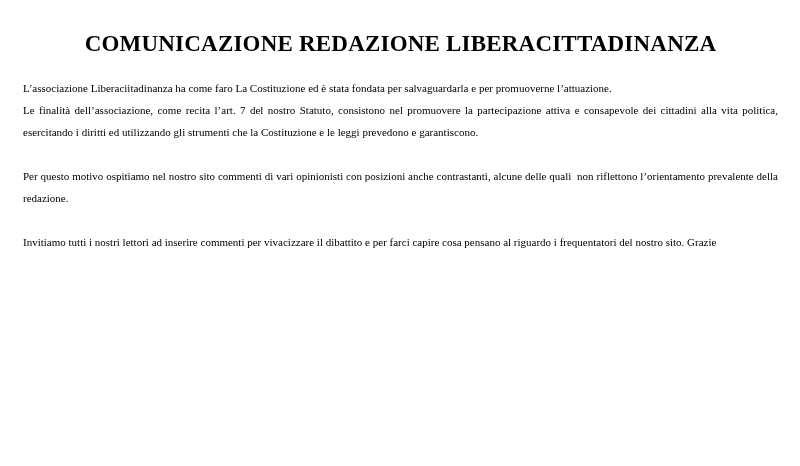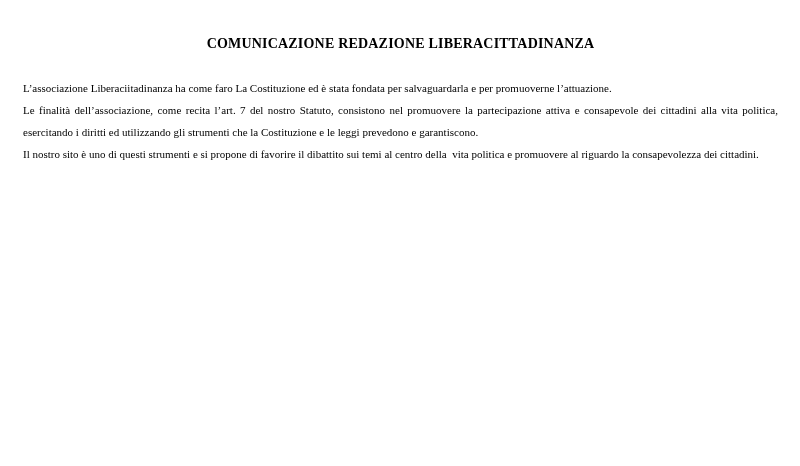--- a/index.html
+++ b/index.html
@@ -16,21 +16,21 @@
     box-sizing: border-box;
     width: 800px;
     height: 466px;
     padding: 33px 22px 0 23px;
     background: #ffffff;
     color: #000000;
     font-family: "Liberation Serif", "DejaVu Serif", serif;
   }
   .doc-title {
     margin: 0 0 22px 0;
-    font-size: 14px;
+    font-size: 23px;
     font-weight: 700;
     line-height: 22px;
     text-align: center;
     letter-spacing: 0.2px;
     white-space: pre-wrap;
   }
   .block {
     margin: 0;
   }
   .block + .block {
@@ -46,19 +46,22 @@
 </style>
 </head>
 <body>
 
 <div class="page">
   <h1 class="doc-title">COMUNICAZIONE REDAZIONE LIBERACITTADINANZA</h1>
 
   <div class="block">
     <p class="para">L’associazione Liberaciitadinanza ha come faro La Costituzione ed è stata fondata per salvaguardarla e per promuoverne l’attuazione.</p>
     <p class="para">Le finalità dell’associazione, come recita l’art. 7 del nostro Statuto, consistono nel promuovere la partecipazione attiva e consapevole dei cittadini alla vita politica, esercitando i diritti ed utilizzando gli strumenti che la Costituzione e le leggi prevedono e garantiscono.</p>
-    <p class="para">Il nostro sito è uno di questi strumenti e si propone di favorire il dibattito sui temi al centro della  vita politica e promuovere al riguardo la consapevolezza dei cittadini.</p>
   </div>
 
   <div class="block">
+    <p class="para">Per questo motivo ospitiamo nel nostro sito commenti di vari opinionisti con posizioni anche contrastanti, alcune delle quali  non riflettono l’orientamento prevalente della redazione.</p>
   </div>
 
+  <div class="block">
+    <p class="para">Invitiamo tutti i nostri lettori ad inserire commenti per vivacizzare il dibattito e per farci capire cosa pensano al riguardo i frequentatori del nostro sito. Grazie</p>
+  </div>
 </div>
 
 </body></html>

